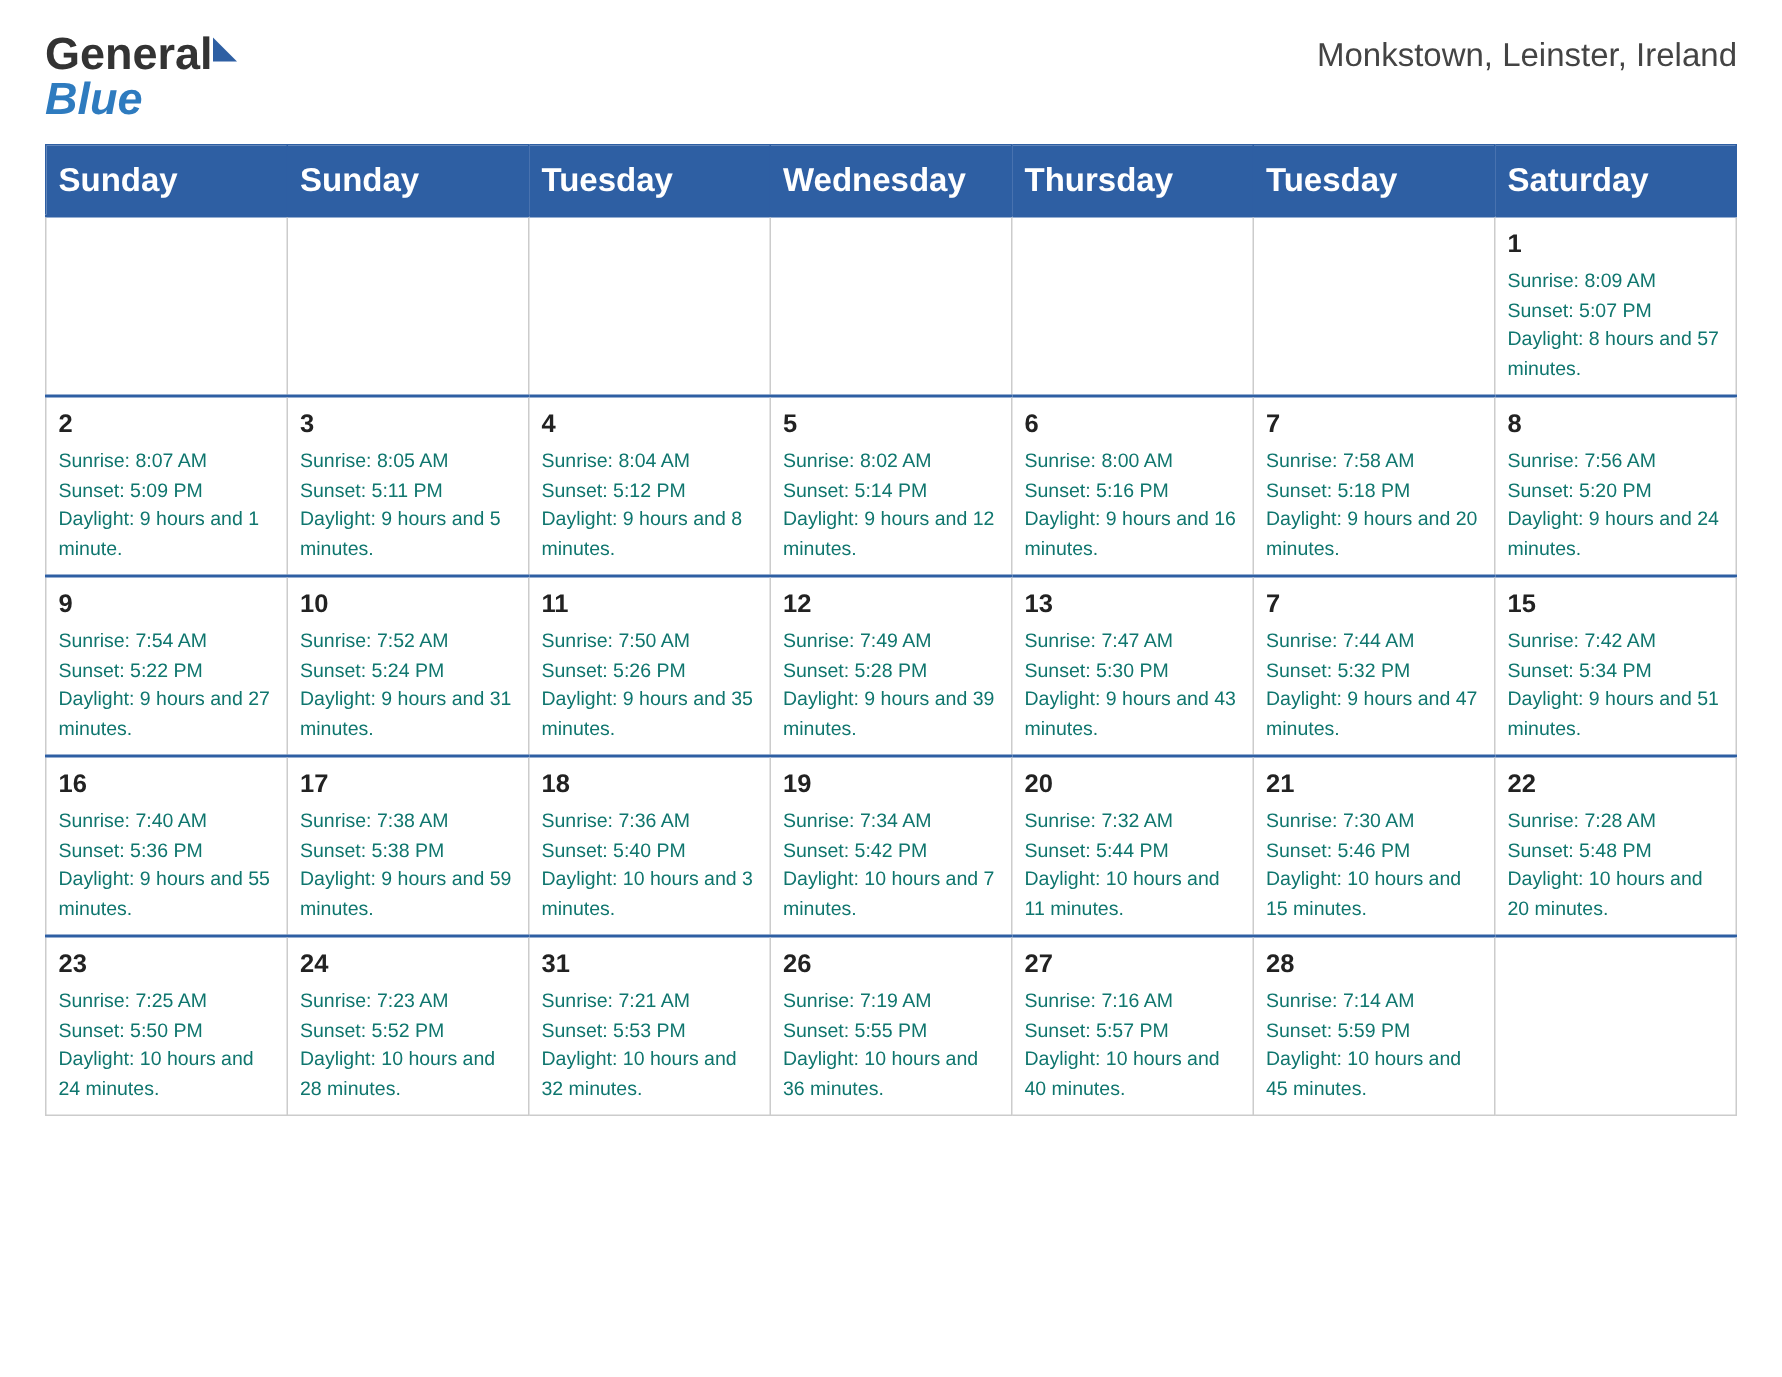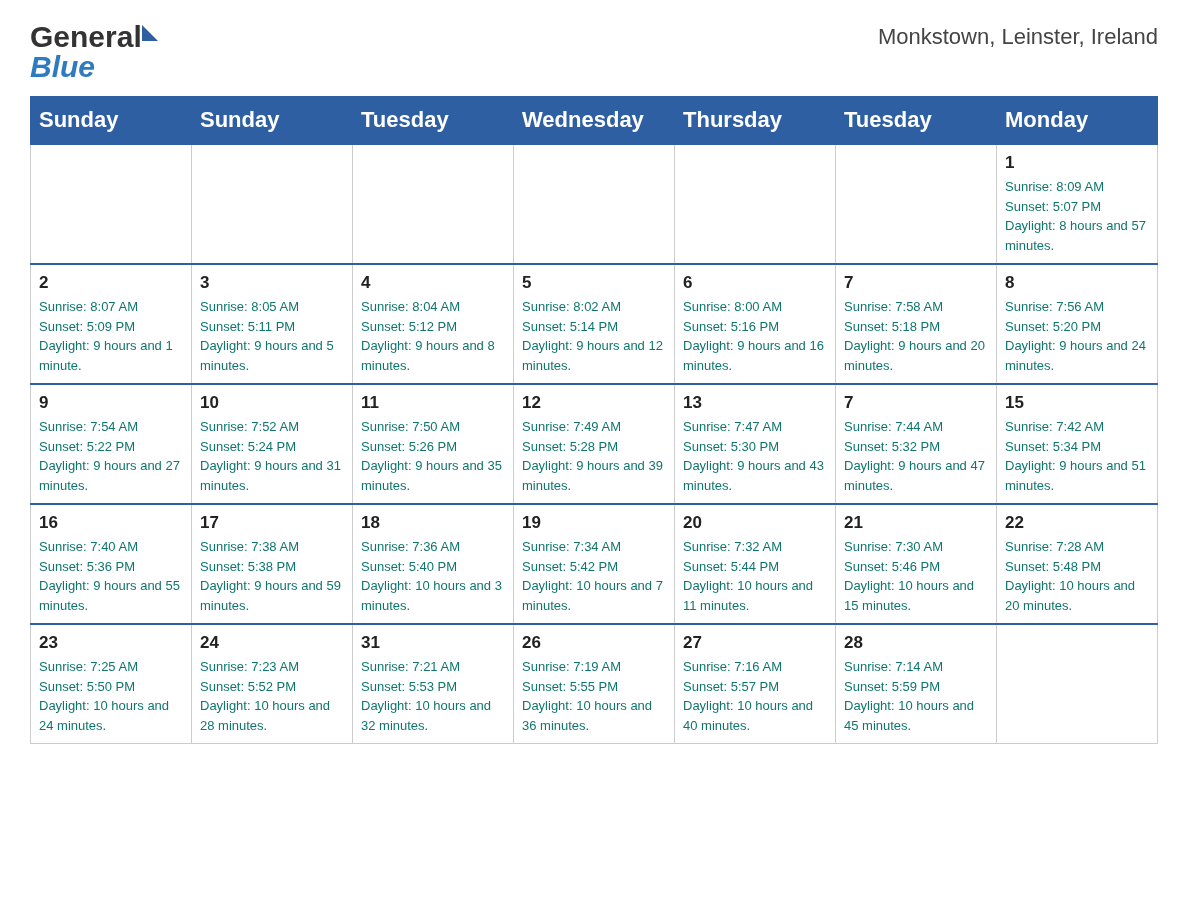--- a/index.html
+++ b/index.html
@@ -121,21 +121,21 @@
 
 <table class="calendar">
   <thead>
     <tr>
       <th>Sunday</th>
       <th>Sunday</th>
       <th>Tuesday</th>
       <th>Wednesday</th>
       <th>Thursday</th>
       <th>Tuesday</th>
-      <th>Monday</th>
+      <th>Saturday</th>
     </tr>
   </thead>
   <tbody id="calendar-body">
   <tr>
         <td class="empty-cell"></td>
         <td class="empty-cell"></td>
         <td class="empty-cell"></td>
         <td class="empty-cell"></td>
         <td class="empty-cell"></td>
         <td class="empty-cell"></td>

